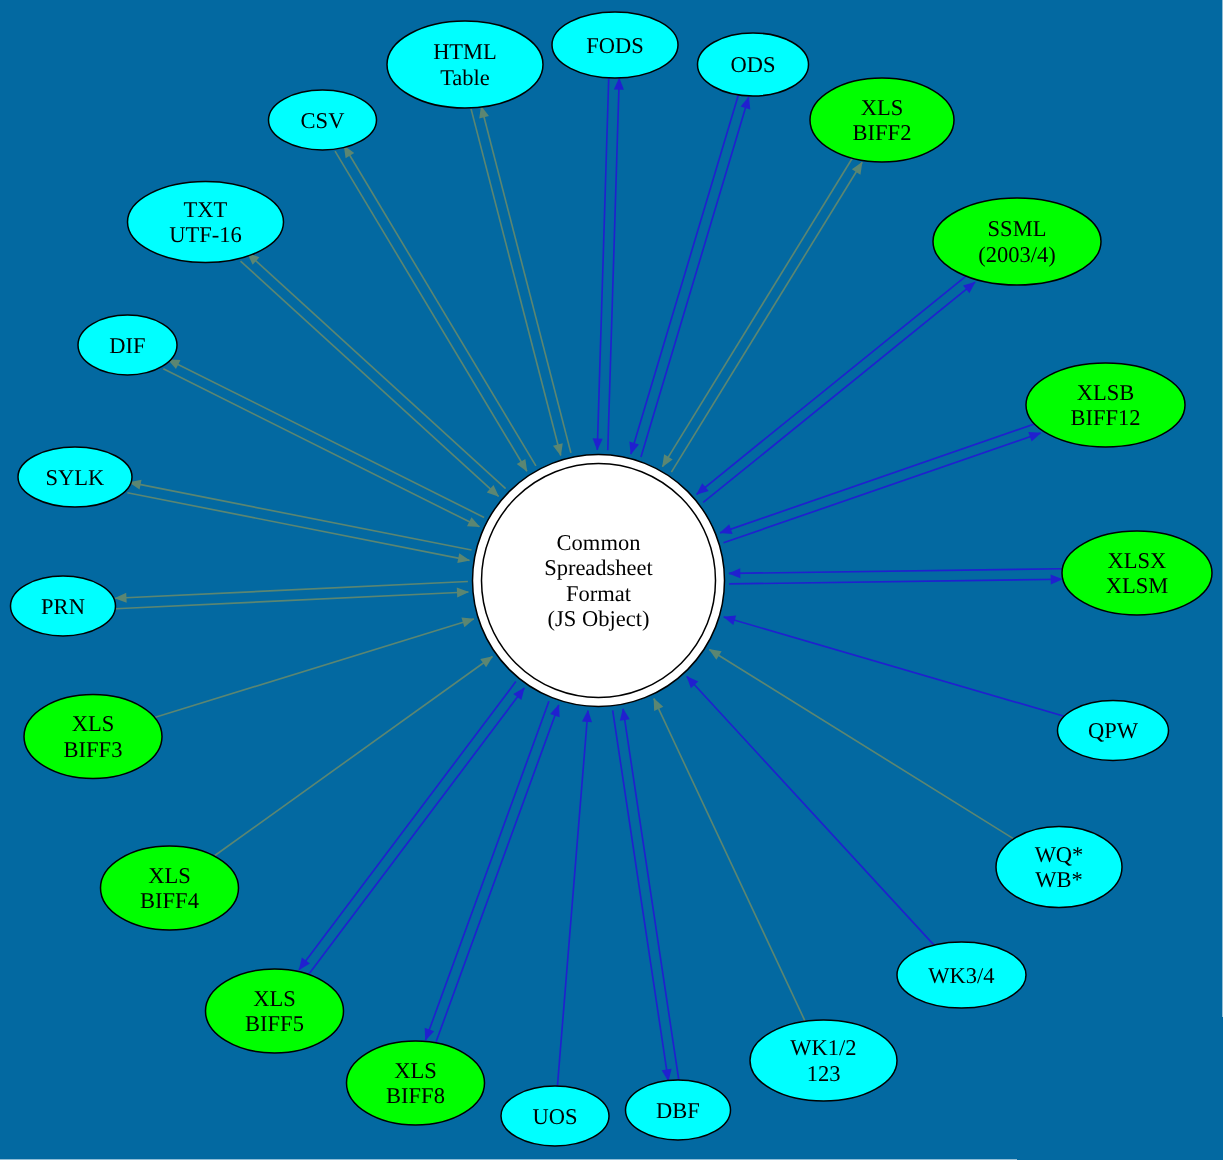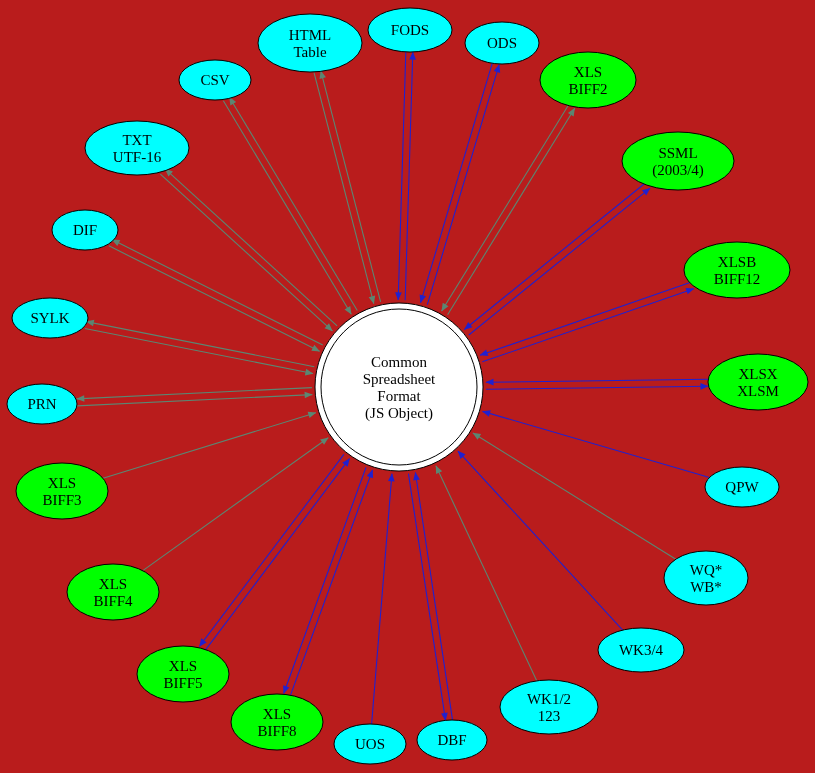--- a/index.html
+++ b/index.html
@@ -1,16 +1,16 @@
 <!DOCTYPE html>
 <html><head>
 <meta charset="utf-8">
 <style>
   html,body{margin:0;padding:0;background:#ffffff;}
-  #stage{position:relative;width:815px;height:773px;background:#b91c1c;overflow:hidden;
+  #stage{position:relative;width:815px;height:773px;background:#0369a1;overflow:hidden;
          font-family:"Liberation Serif", serif;}
   #diagram-svg{position:absolute;left:0;top:0;width:815px;height:773px;
                font-family:"Liberation Serif", serif;}
   text{font-family:"Liberation Serif", serif;}
 </style>
 </head>
 <body>
 
 <div id="stage">
   <svg id="diagram-svg" viewBox="0 0 815 773">

